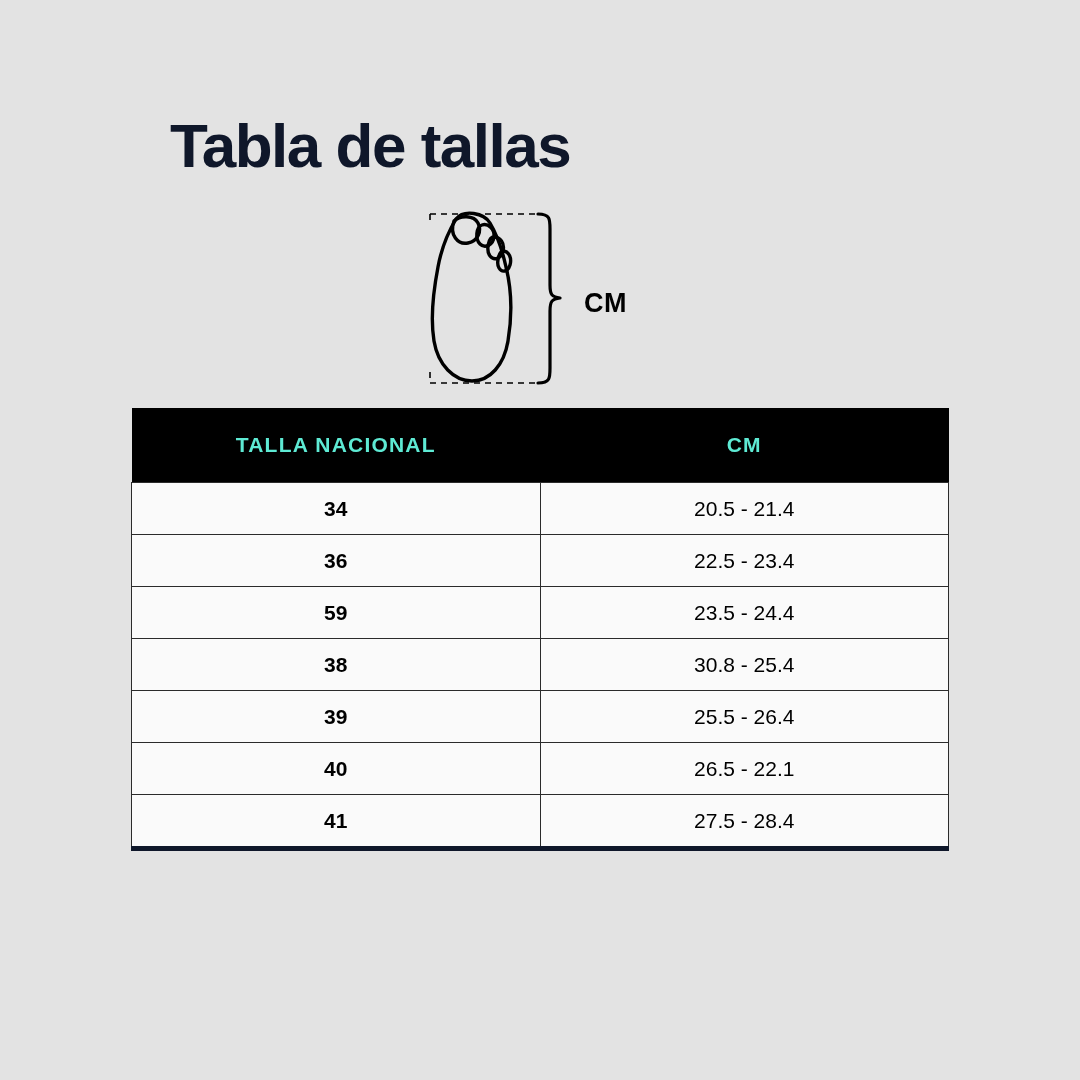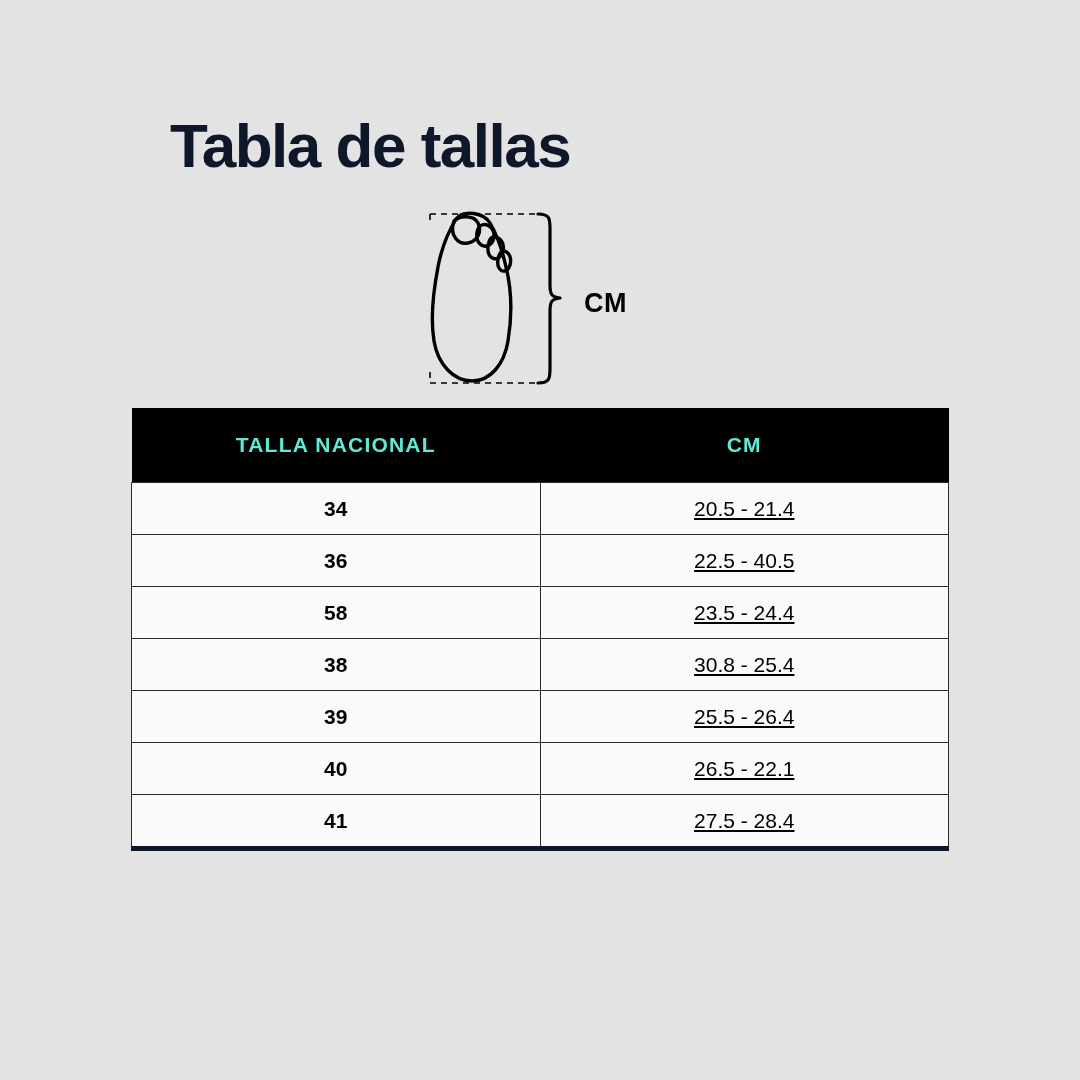--- a/index.html
+++ b/index.html
@@ -75,21 +75,20 @@
     text-align: center;
     font-size: 21px;
     border: 1px solid #2b2b2b;
   }
   table.sizes td.size {
     font-weight: bold;
     width: 394px;
   }
   table.sizes td.cm {
     font-weight: normal;
-    text-decoration: underline;
   }
   table.sizes tr:last-child td {
     border-bottom: 5px solid #0f172a;
   }
 </style>
 </head>
 <body>
 
 <div class="page">
 
@@ -142,24 +141,24 @@
           <th>CM</th>
         </tr>
       </thead>
       <tbody>
         <tr>
           <td class="size">34</td>
           <td class="cm">20.5 - 21.4</td>
         </tr>
         <tr>
           <td class="size">36</td>
-          <td class="cm">22.5 - 40.5</td>
+          <td class="cm">22.5 - 23.4</td>
         </tr>
         <tr>
-          <td class="size">58</td>
+          <td class="size">59</td>
           <td class="cm">23.5 - 24.4</td>
         </tr>
         <tr>
           <td class="size">38</td>
           <td class="cm">30.8 - 25.4</td>
         </tr>
         <tr>
           <td class="size">39</td>
           <td class="cm">25.5 - 26.4</td>
         </tr>

